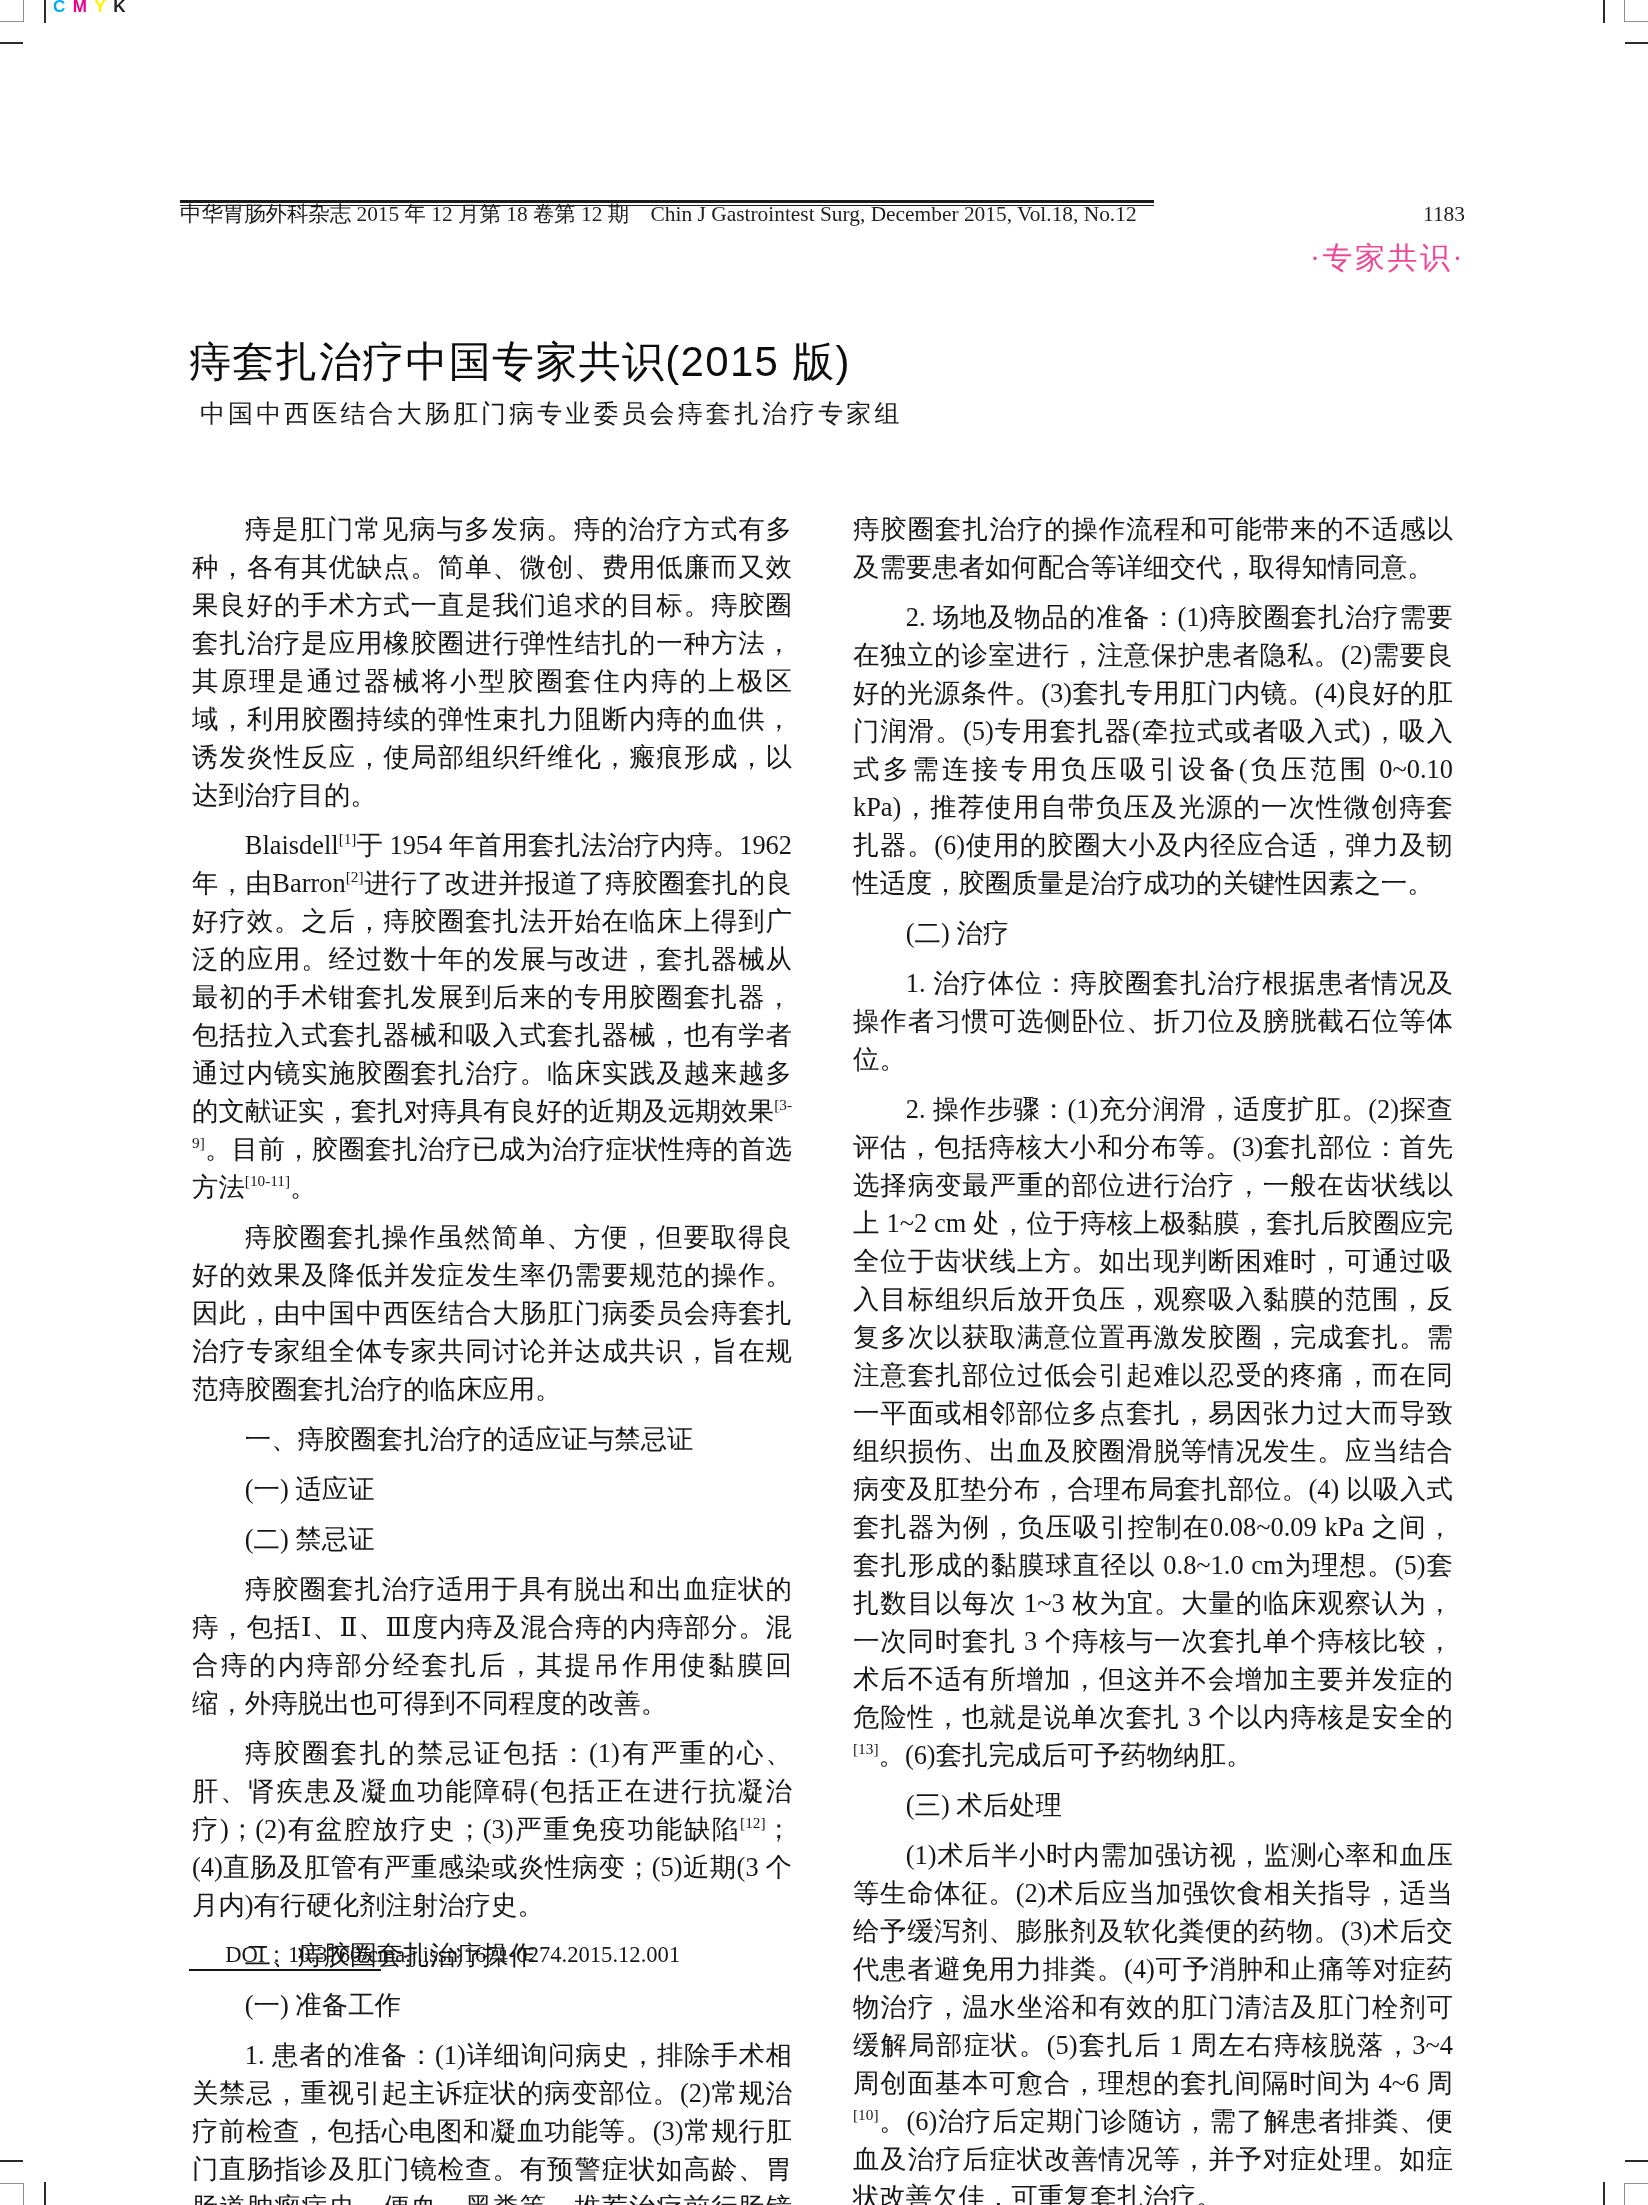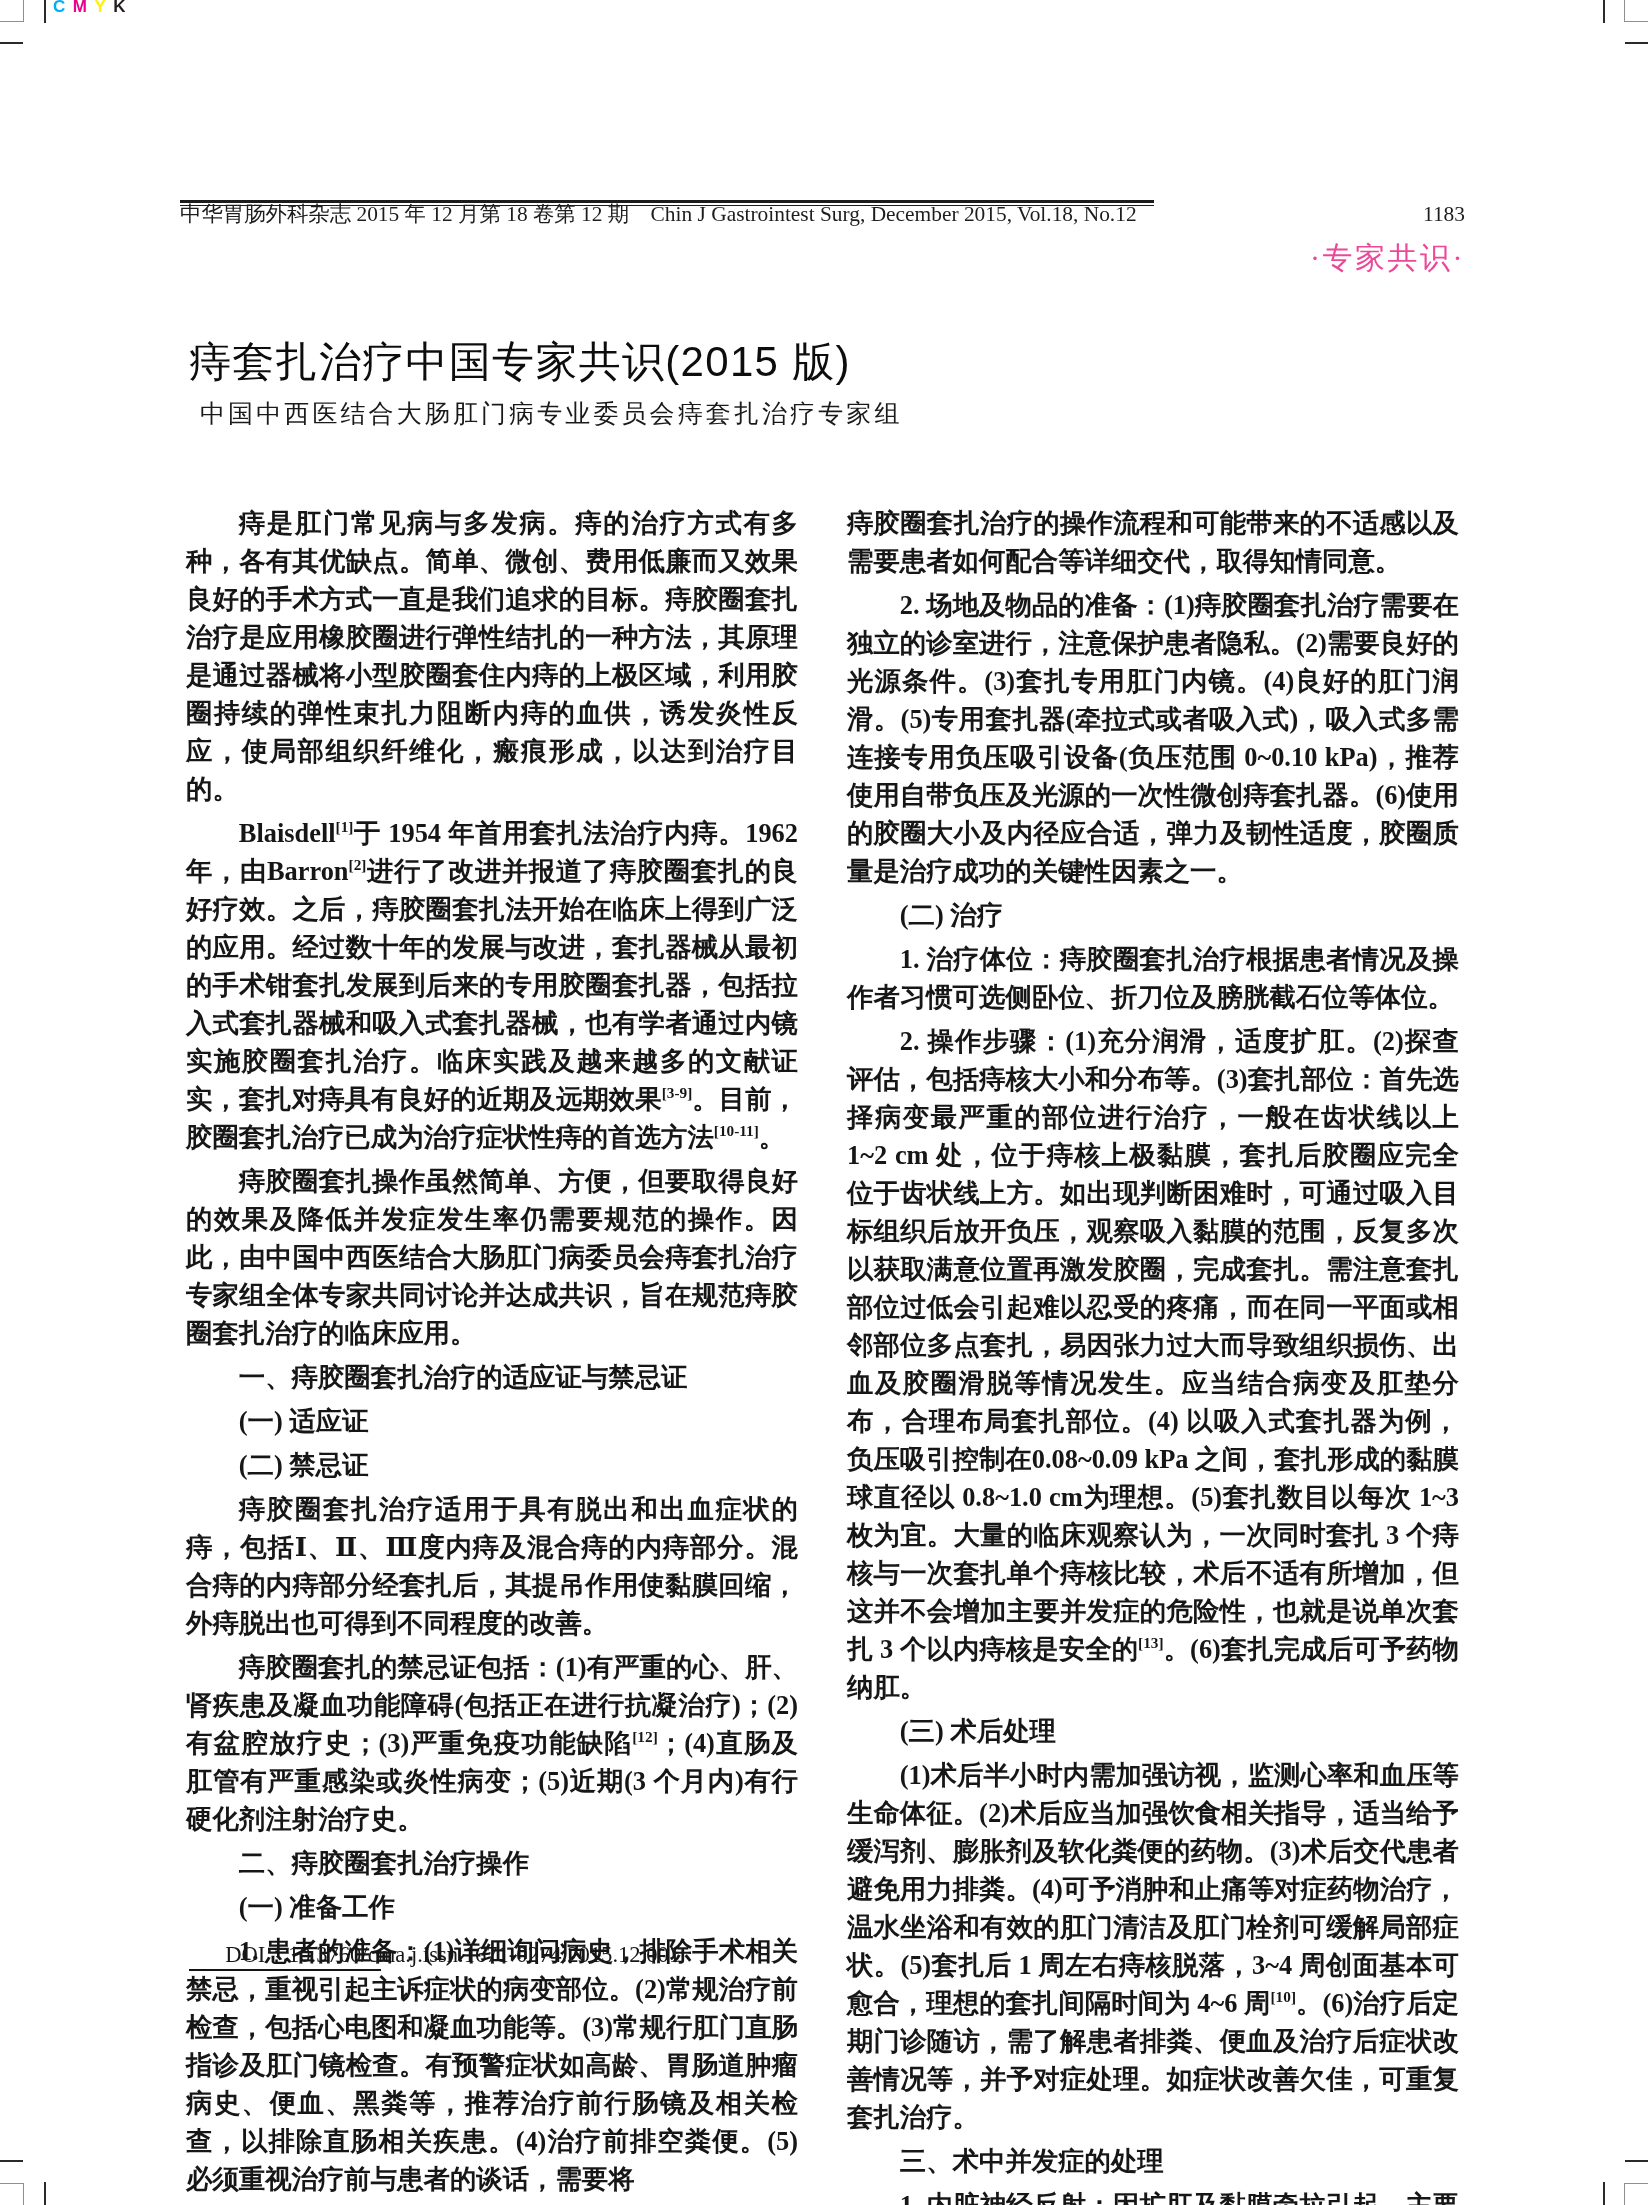--- a/index.html
+++ b/index.html
@@ -50,21 +50,21 @@
     position:absolute;left:200px;top:397px;
     font-size:25px;letter-spacing:3.1px;color:#1a1a1a;
   }
   
   .col{
     position:absolute;top:498px;width:624px;
     font-size:26.4px;line-height:38px;color:#161616;
   }
   .col-left{left:180px;}
   .col-right{left:841px;}
-  .para{margin:6px;text-align:justify;text-indent:2em;font-weight:bold;}
+  .para{margin:12px;text-align:justify;text-indent:2em;}
   .para.cont{text-indent:0;}
   .para.h1{font-family:"Liberation Sans","DejaVu Sans",sans-serif;}
   .para sup{font-size:0.58em;line-height:0;vertical-align:super;}
   
   .footnote-rule{
     position:absolute;left:189px;top:1969px;width:192px;
     border-top:2.5px solid #141414;
   }
   .doi-line{
     position:absolute;left:180px;top:1938px;width:624px;

